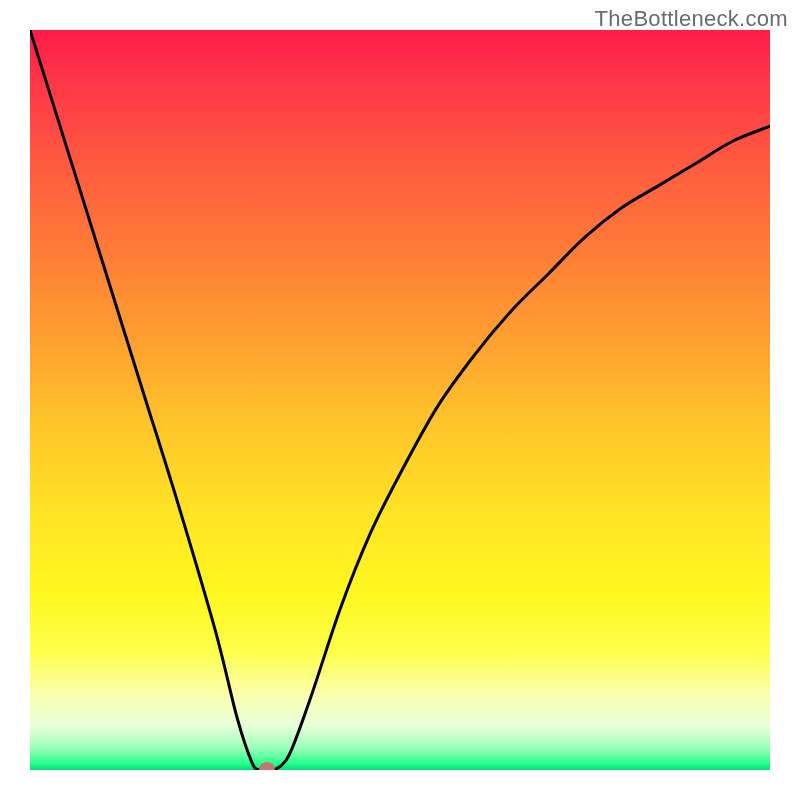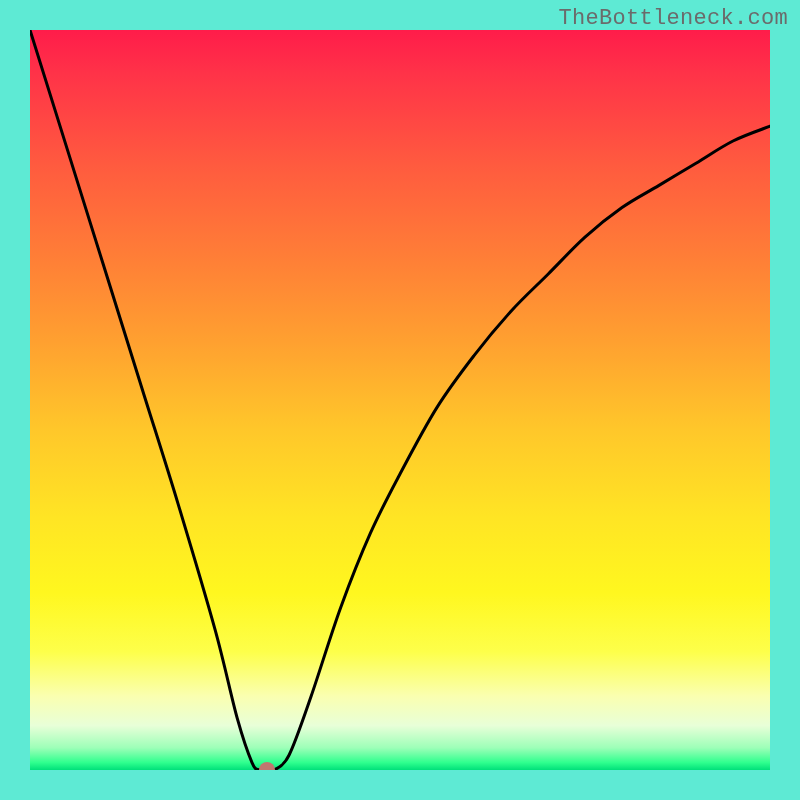--- a/index.html
+++ b/index.html
@@ -7,22 +7,21 @@
     padding: 0;
     width: 800px;
     height: 800px;
     background: #000;
     font-family: Arial, Helvetica, sans-serif;
   }
   .frame {
     position: relative;
     width: 800px;
     height: 800px;
-    background: #5eead4;
-    font-family: Liberation Mono, monospace;
+    background: #ffffff;
   }
   .watermark {
     position: absolute;
     top: 6px;
     right: 12px;
     color: #6b6b6b;
     font-size: 22px;
     font-weight: 500;
     letter-spacing: 0.3px;
     z-index: 5;

